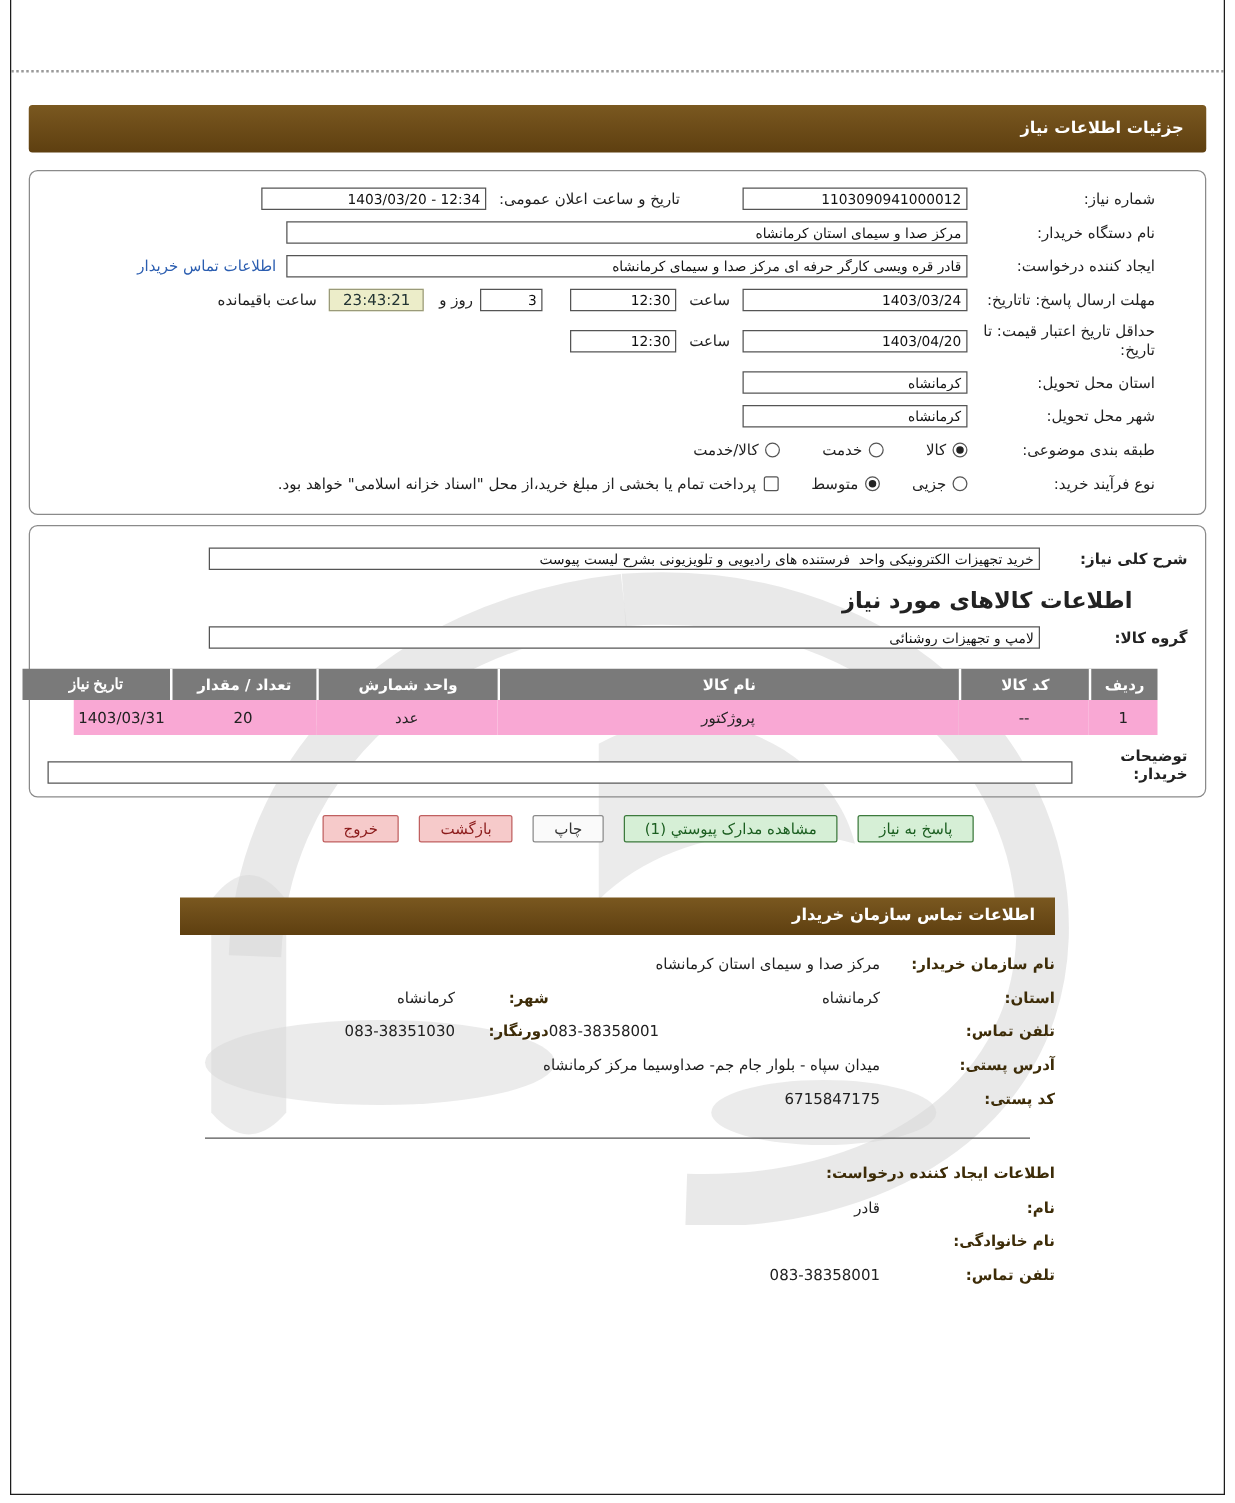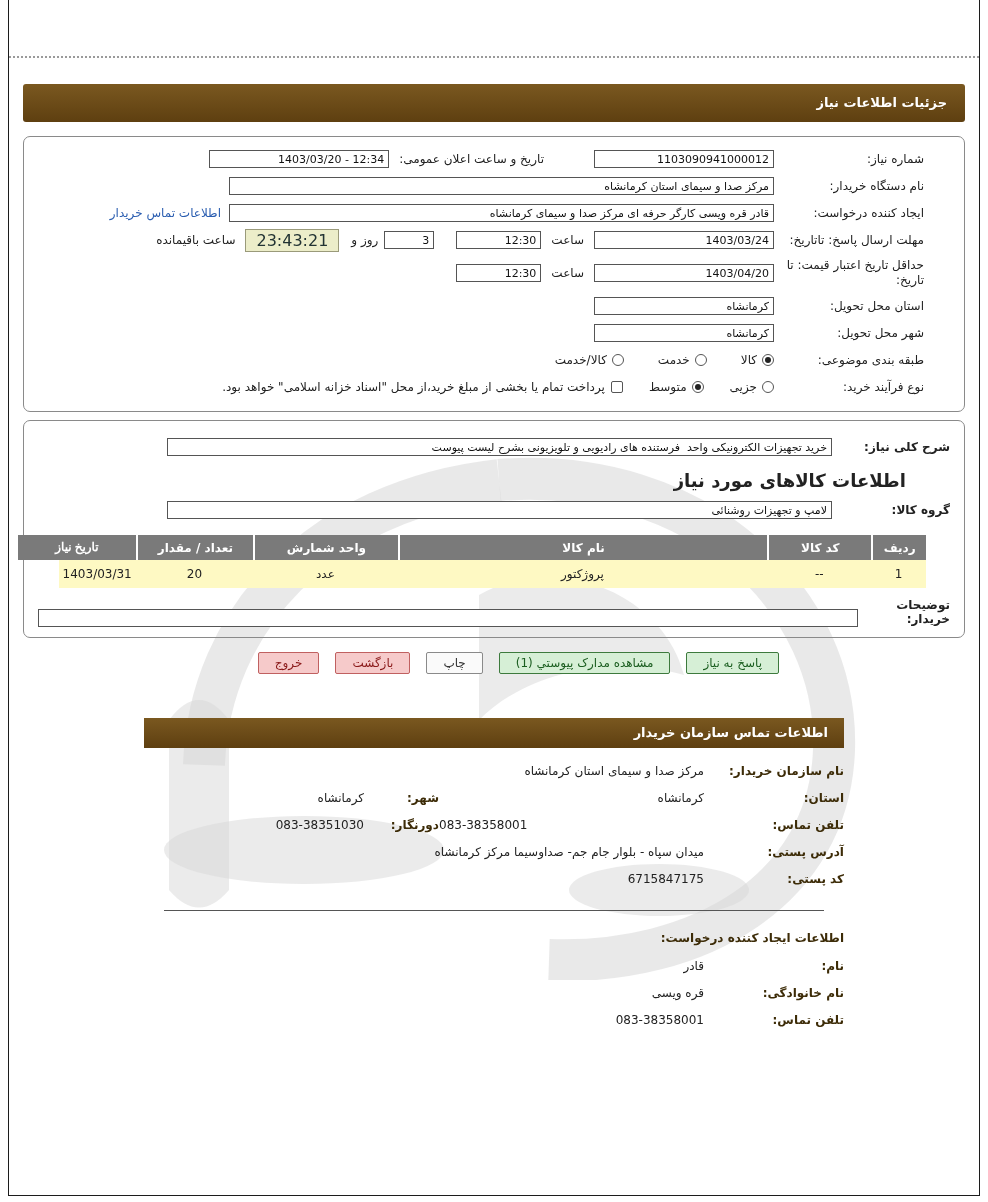--- a/index.html
+++ b/index.html
@@ -44,21 +44,21 @@
   .w-sm { width:85px; }
   .w-xs { width:50px; }
   .w-notes { flex:1; height:15px; }
   .ltr { direction:ltr; text-align:right; }
   .ltr-left { direction:ltr; text-align:left; }
   .center { text-align:center; }
 
   .link { color:#2a5db0; cursor:pointer; margin-right:8px; white-space:nowrap; font-size:12px; }
 
   .countdown {
-    background:#ecedc9; border:1px solid #9a9a7a; color:#233; font-size:16px;
+    background:#ecedc9; border:1px solid #9a9a7a; color:#233; font-size:12px;
     padding:1px 10px; direction:ltr; display:inline-block; margin:0 6px;
   }
 
   .opt { display:inline-flex; align-items:center; margin-left:34px; }
   .radio {
     width:12px; height:12px; border:1px solid #555; border-radius:50%;
     background:#fff; display:inline-block; margin-left:5px; position:relative; flex:0 0 auto;
   }
   .radio.checked::after {
     content:""; position:absolute; top:2px; right:2px; width:6px; height:6px;
@@ -71,21 +71,21 @@
 
   .blabel { font-weight:bold; }
   .items-heading { font-weight:bold; font-size:18px; margin:10px 44px 6px 0; }
 
   table.items { border-collapse:separate; border-spacing:0; width:908px; margin:12px 24px 4px auto; font-size:12px; }
   table.items th {
     background:#7a7a7a; color:#fff; font-weight:bold; padding:5px 4px;
     border-left:2px solid #fff; text-align:center;
   }
   table.items th:last-child { border-left:none;font-family:Liberation Serif, serif; }
-  table.items td { background:#fef9c3; padding:7px 4px; text-align:center; color:#222; }
+  table.items td { background:#f9a8d4; padding:7px 4px; text-align:center; color:#222; }
 
   .notes-row { display:flex; align-items:flex-end; margin-top:10px; }
   .notes-label { width:92px; font-weight:bold; line-height:1.2; padding-left:6px; flex:0 0 auto; }
 
   .btn-row { display:flex; gap:16px; margin:14px 200px 0 0; align-items:center; }
   .btn {
     font-family:inherit; font-size:12px; padding:3px 16px; border-radius:2px;
     cursor:pointer; white-space:nowrap;
   }
   .btn.green { background:#d6efd6; border:1px solid #3d7a3d; color:#1b5e20; }
@@ -304,21 +304,20 @@
 
       <div class="cheading">اطلاعات ایجاد کننده درخواست:</div>
 
       <div class="crow">
         <div class="clabel">نام:</div>
         <div class="cvalue2">قادر</div>
       </div>
 
       <div class="crow">
         <div class="clabel">نام خانوادگی:</div>
-        <div class="cvalue2">قره ویسی</div>
       </div>
 
       <div class="crow">
         <div class="clabel">تلفن تماس:</div>
         <div class="cvalue2"><span class="num">083-38358001</span></div>
       </div>
 
     </div>
   </div>
 </div>

